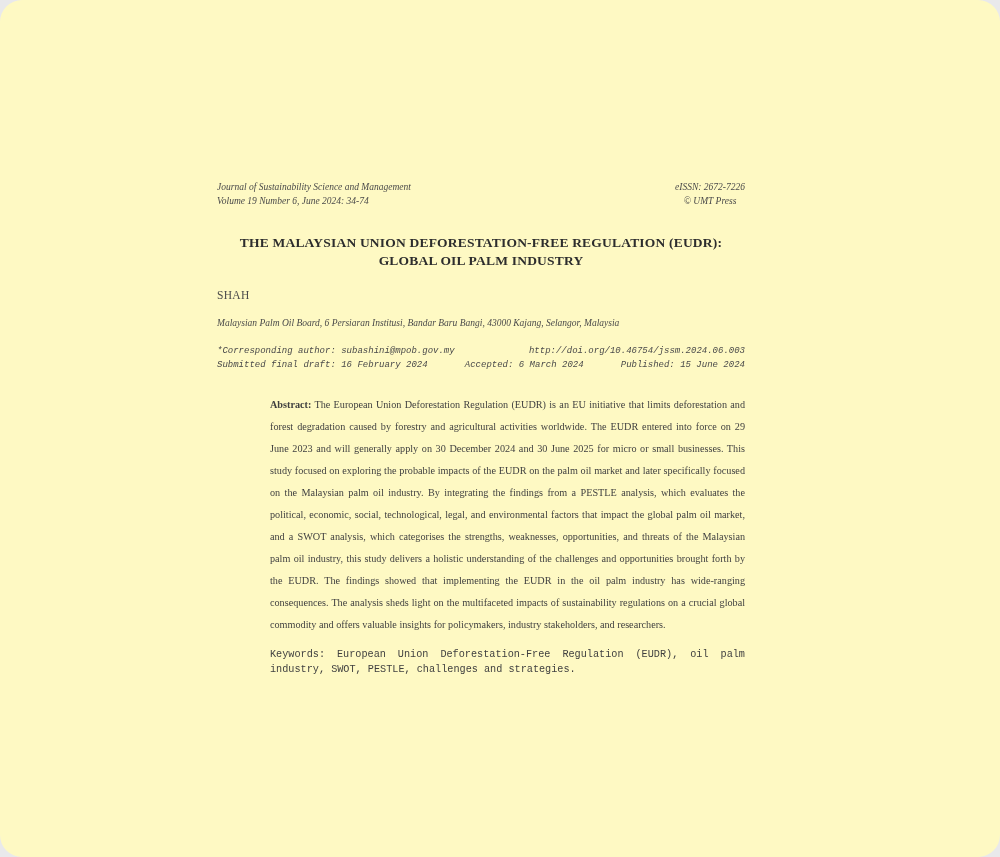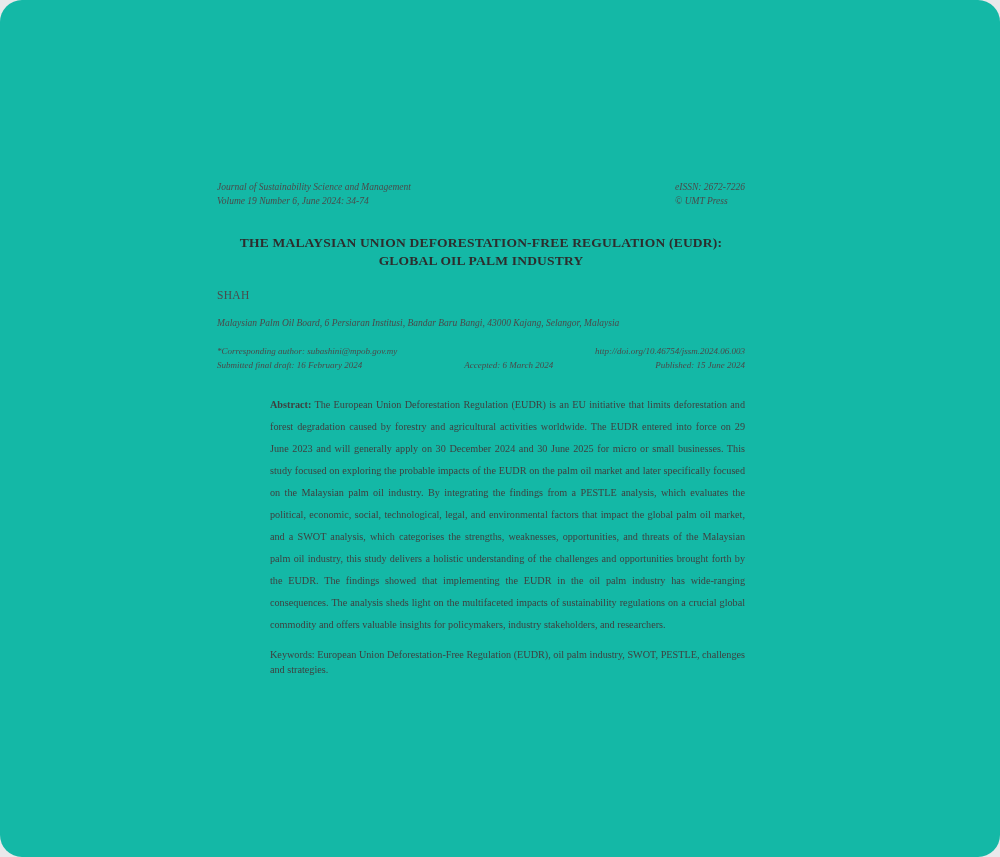--- a/index.html
+++ b/index.html
@@ -4,41 +4,41 @@
 <style>
   html, body { margin: 0; padding: 0; }
   body {
     width: 1000px; height: 857px;
     background: #e9e9eb;
     font-family: "Liberation Serif", serif;
   }
   .page-canvas {
     position: relative;
     width: 1000px; height: 857px;
-    background: #14b8a6;
+    background: #fef9c3;
     border-radius: 22px;
     overflow: hidden;
   }
   .scan-content {
     position: absolute;
     left: 217px; top: 181px;
     width: 528px;
     color: #3f3f3f;
     filter: blur(0.35px);
   }
   
   .journal-header {
     display: flex;
     justify-content: space-between;
     font-style: italic;
     font-size: 9.5px;
     line-height: 13.5px;
     color: #4a4a4a;
   }
-  .journal-header .right { text-align: left; }
+  .journal-header .right { text-align: center; }
   
   .paper-title {
     margin-top: 26px;
     text-align: center;
     font-weight: bold;
     font-size: 13.5px;
     line-height: 17.5px;
     color: #2d2d2d;
     letter-spacing: 0.2px;
   }
@@ -62,39 +62,41 @@
   .correspondence {
     margin-top: 16px;
     font-style: italic;
     font-size: 9px;
     line-height: 14px;
     color: #4a4a4a;
   }
   .correspondence .row {
     display: flex;
     justify-content: space-between;
+    font-family: Liberation Mono, monospace;
   }
   
   .abstract-block {
     margin-top: 22px;
     margin-left: 53px;
     width: 475px;
     font-size: 10.2px;
     line-height: 22px;
     text-align: justify;
     color: #3f3f3f;
   }
   .keywords-block {
     margin-top: 11px;
     margin-left: 53px;
     width: 475px;
     font-size: 10.2px;
     line-height: 15.2px;
     text-align: justify;
     color: #3f3f3f;
+    font-family: Liberation Mono, monospace;
   }
   .abstract-label { font-weight: bold; }
 </style>
 </head>
 <body>
 
 <div class="page-canvas">
   <div class="scan-content">
 
     <div class="journal-header">

